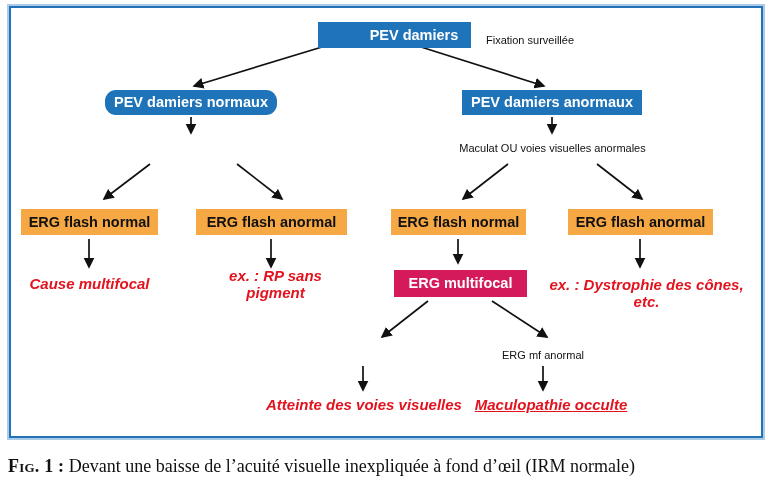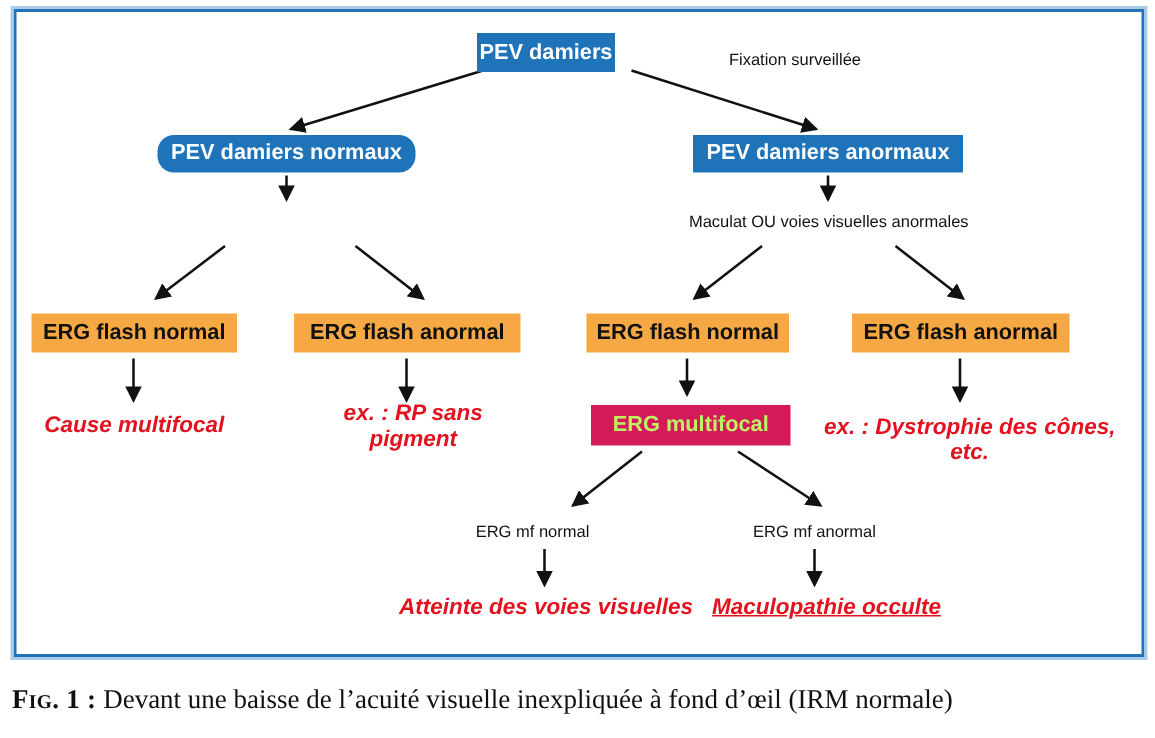--- a/index.html
+++ b/index.html
@@ -11,21 +11,21 @@
         font-family:"Liberation Sans","DejaVu Sans",sans-serif;overflow:hidden;}
   #frame{position:absolute;left:9px;top:6px;width:754px;height:432px;
          box-sizing:border-box;border:2px solid var(--frame-border);
          outline:2px solid var(--frame-outline);background:#fff;}
   #arrows{position:absolute;left:0;top:0;width:770px;height:492px;pointer-events:none;}
   .node{position:absolute;display:flex;align-items:center;justify-content:center;
         text-align:center;line-height:1.15;}
   .box{font-weight:bold;font-size:14.5px;}
   .box-blue{background:var(--blue);color:#fff;}
   .box-orange{background:var(--orange);color:#111;}
-  .box-crimson{background:var(--crimson);color:#bef264;text-align:right;}
+  .box-crimson{background:var(--crimson);color:#ffffff;text-align:right;}
   .txt{color:#111;font-size:11px;}
   .red-italic{color:var(--red-text);font-style:italic;font-weight:bold;font-size:15px;}
   #caption{position:absolute;left:8px;top:456px;width:756px;
            font-family:"Liberation Serif","DejaVu Serif",serif;
            font-size:18px;color:#111;}
   #caption .prefix{font-weight:bold;font-variant:small-caps;letter-spacing:.2px;}
 </style>
 </head>
 <body>
 
@@ -52,21 +52,21 @@
       <line x1="271" y1="239" x2="271" y2="267" marker-end="url(#arr)"></line>
       <line x1="458" y1="239" x2="458" y2="263" marker-end="url(#arr)"></line>
       <line x1="640" y1="239" x2="640" y2="267" marker-end="url(#arr)"></line>
       <line x1="428" y1="301" x2="382" y2="337" marker-end="url(#arr)"></line>
       <line x1="492" y1="301" x2="547" y2="337" marker-end="url(#arr)"></line>
       <line x1="363" y1="366" x2="363" y2="390" marker-end="url(#arr)"></line>
       <line x1="543" y1="366" x2="543" y2="390" marker-end="url(#arr)"></line>
     </g>
   </svg>
 
-  <div class="node box box-blue" style="left:318px;top:22px;width:92px;height:26px;">PEV damiers</div>
+  <div class="node box box-blue" style="left:318px;top:22px;width:114px;height:26px;padding-left:39px;">PEV damiers</div>
 
   <div class="node txt" style="left:455px;top:30px;width:150px;height:20px;">Fixation surveillée</div>
 
   <div class="node box box-blue" style="left:105px;top:90px;width:172px;height:25px;border-radius:11px;">PEV damiers normaux</div>
 
   <div class="node box box-blue" style="left:462px;top:90px;width:180px;height:25px;">PEV damiers anormaux</div>
 
 
   <div class="node txt" style="left:404px;top:139px;width:297px;height:19px;">Maculat OU voies visuelles anormales</div>
 
@@ -79,21 +79,20 @@
   <div class="node box box-orange" style="left:568px;top:209px;width:145px;height:26px;">ERG flash anormal</div>
 
   <div class="node red-italic" style="left:18px;top:274px;width:143px;height:20px;">Cause multifocal</div>
 
   <div class="node red-italic" style="left:198px;top:274px;width:155px;height:20px;">ex. : RP sans pigment</div>
 
   <div class="node box box-crimson" style="left:394px;top:270px;width:133px;height:27px;">ERG multifocal</div>
 
   <div class="node red-italic" style="left:545px;top:273px;width:203px;height:40px;">ex. : Dystrophie des cônes, etc.</div>
 
-  <div class="node txt" style="left:300px;top:346px;width:110px;height:19px;">ERG mf normal</div>
 
   <div class="node txt" style="left:483px;top:346px;width:120px;height:19px;">ERG mf anormal</div>
 
   <div class="node red-italic" style="left:264px;top:395px;width:200px;height:20px;">Atteinte des voies visuelles</div>
 
   <div class="node red-italic" style="left:466px;top:395px;width:170px;height:20px;text-decoration:underline;">Maculopathie occulte</div>
 
   <div id="caption">
     <span class="prefix">Fig. 1 :</span>
     <span>Devant une baisse de l’acuité visuelle inexpliquée à fond d’œil (IRM normale)</span>

